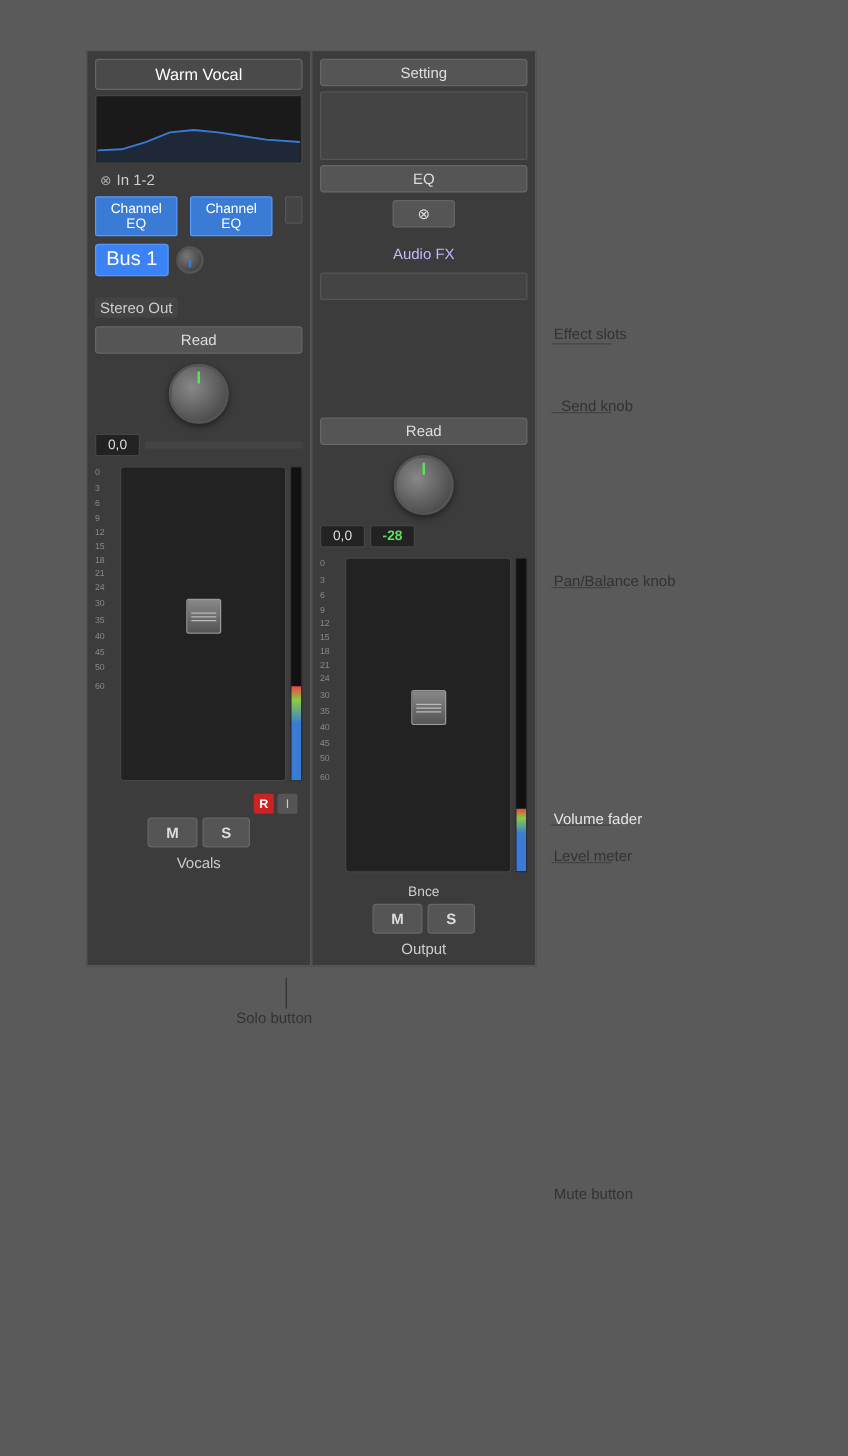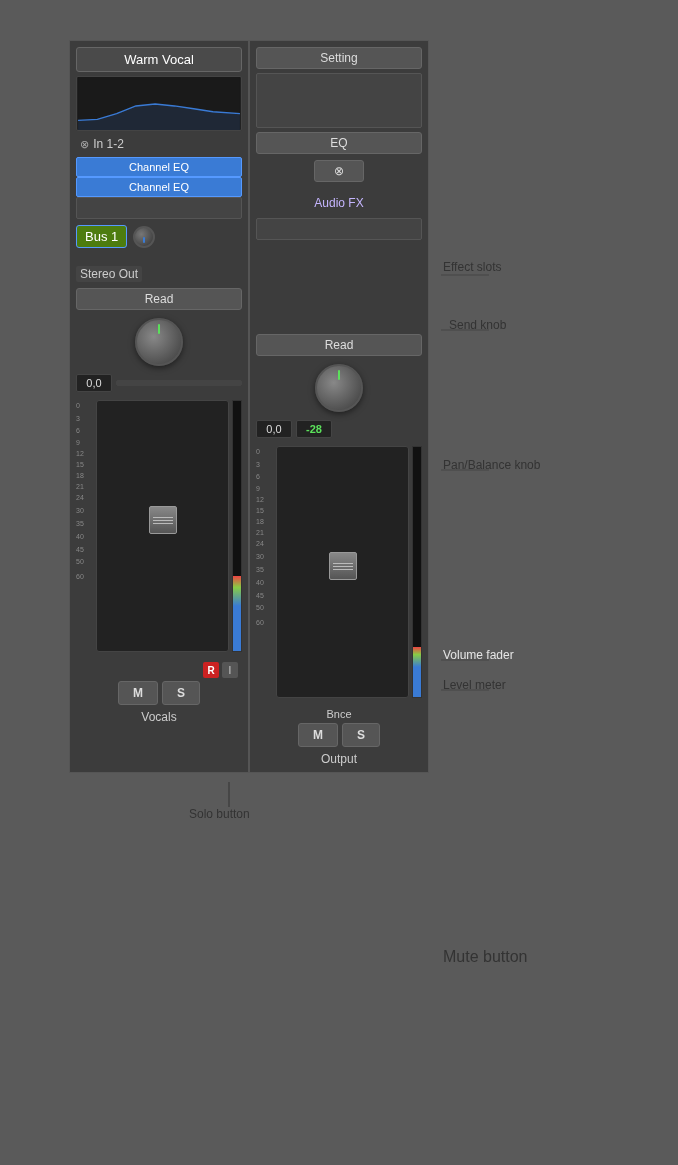--- a/index.html
+++ b/index.html
@@ -92,22 +92,22 @@
     }
 
     .input-label {
       color: #ccc;
       font-size: 12px;
     }
 
     
     .effect-slots {
       display: flex;
-      flex-direction: column;
-      gap: 0;
+      flex-direction: row;
+      gap: 10px;
     }
 
     .effect-slot {
       background: #3a7bd5;
       border: 1px solid #5599ff;
       color: #fff;
       font-size: 11px;
       padding: 3px 6px;
       border-radius: 2px;
       cursor: pointer;
@@ -122,24 +122,24 @@
 
     
     .send-row {
       display: flex;
       align-items: center;
       gap: 6px;
       padding: 2px 0;
     }
 
     .send-button {
-      background: #4d7c0f;
+      background: #3b82f6;
       border: 1px solid #5599ff;
       color: #fff;
-      font-size: 13px;
+      font-size: 16px;
       padding: 3px 8px;
       border-radius: 3px;
       cursor: pointer;
       white-space: nowrap;
     }
 
     .knob-small {
       width: 22px;
       height: 22px;
       border-radius: 50%;
@@ -610,21 +610,21 @@
 
         <line x1="12" y1="650" x2="60" y2="650" stroke="#444" stroke-width="1"></line>
 
         <line x1="12" y1="920" x2="60" y2="920" stroke="#444" stroke-width="1"></line>
       </svg>
       <span class="annotation" style="top:220px; left:14px; color:#333; font-size:12px;">Effect slots</span>
       <span class="annotation" style="top:278px; left:20px; color:#333; font-size:12px;">Send knob</span>
       <span class="annotation" style="top:418px; left:14px; color:#333; font-size:12px;">Pan/Balance knob</span>
       <span class="annotation" style="top:608px; left:14px; color:#e5e5e5; font-size:12px;">Volume fader</span>
       <span class="annotation" style="top:638px; left:14px; color:#333; font-size:12px;">Level meter</span>
-      <span class="annotation" style="top:908px; left:14px; color:#333; font-size:16px;">Mute button</span>
+      <span class="annotation" style="top:908px; left:14px; color:#333; font-size:12px;">Mute button</span>
     </div>
 
   </div>
 
   <div style="position:relative; width:400px; height:40px; margin-top:4px;">
     <svg style="position:absolute;top:0;left:0;width:100%;height:100%;pointer-events:none;">
       <line x1="90" y1="5" x2="90" y2="30" stroke="#333" stroke-width="1"></line>
     </svg>
     <span class="annotation" style="top:30px; left:50px; color:#333; font-size:12px;">Solo button</span>
   </div>

